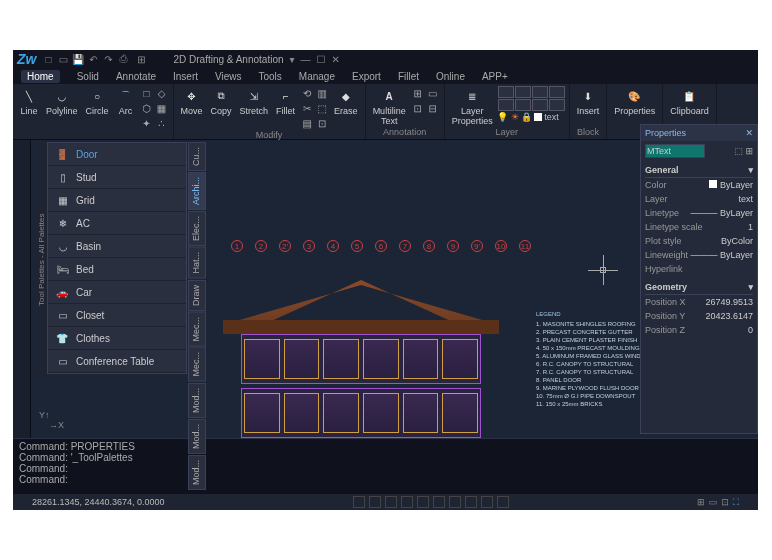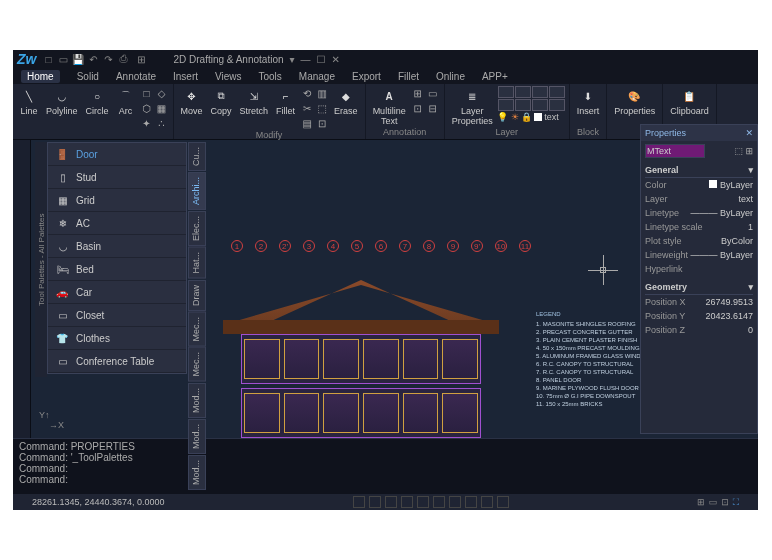--- a/index.html
+++ b/index.html
@@ -32,21 +32,21 @@
 .axis .ya{position:absolute;bottom:10px;left:0;}
 .axis .xa{position:absolute;bottom:0;left:10px;}
 .cmdpane{height:56px;background:#0f121c;border-top:1px solid #2a3145;padding:2px 6px;color:#aaa;font-family:monospace;font-size:10px;}
 .cmdpane div{line-height:11px;white-space:pre;}
 .statusbar{height:16px;background:#1f2433;display:flex;align-items:center;padding:0 19px;justify-content:space-between;color:#bbb;font-size:9px;}
 .statusbar .sicons{display:flex;gap:4px;}
 .statusbar .sicons span{width:12px;height:12px;border:1px solid #444;display:inline-block;}
 .proppanel{position:absolute;right:0;top:74px;width:118px;height:310px;background:#252a3a;border:1px solid #3a4158;display:flex;flex-direction:column;font-size:9px;}
 .proppanel .phead{background:#2d3347;height:16px;display:flex;align-items:center;justify-content:space-between;padding:0 4px;color:#8fb8e6;}
 .proppanel .psel{padding:3px 4px;display:flex;justify-content:space-between;align-items:center;}
-.proppanel .psel input{background:#701a75;border:1px solid #3a4158;color:#ccc;width:60px;font-size:9px;padding:1px;}
+.proppanel .psel input{background:#0f766e;border:1px solid #3a4158;color:#ccc;width:60px;font-size:9px;padding:1px;}
 .proppanel .psec{padding:2px 4px;}
 .proppanel .psechead{color:#ccc;font-weight:bold;display:flex;justify-content:space-between;align-items:center;border-bottom:1px solid #3a4158;padding:2px 0;}
 .proppanel .prow{display:flex;justify-content:space-between;padding:2px 0;color:#999;}
 .proppanel .prow .pv{color:#ccc;}
 .palette{position:absolute;left:34px;top:92px;width:140px;background:#2a2f40;border:1px solid #3a4158;z-index:5;}
 .palette .pitem{display:flex;align-items:center;gap:6px;padding:4px 8px;color:#ccc;font-size:10px;cursor:pointer;border-bottom:1px solid #1f2330;}
 .palette .pitem.sel{color:#5aa0e0;}
 .palette .pico{width:14px;height:14px;display:flex;align-items:center;justify-content:center;}
 .vtabs{position:absolute;left:175px;top:92px;width:18px;display:flex;flex-direction:column;z-index:4;}
 .vtabs .vt{background:#2a2f40;color:#aaa;border:1px solid #3a4158;writing-mode:vertical-rl;transform:rotate(180deg);padding:4px 2px;font-size:9px;cursor:pointer;margin-bottom:1px;text-align:center;}

